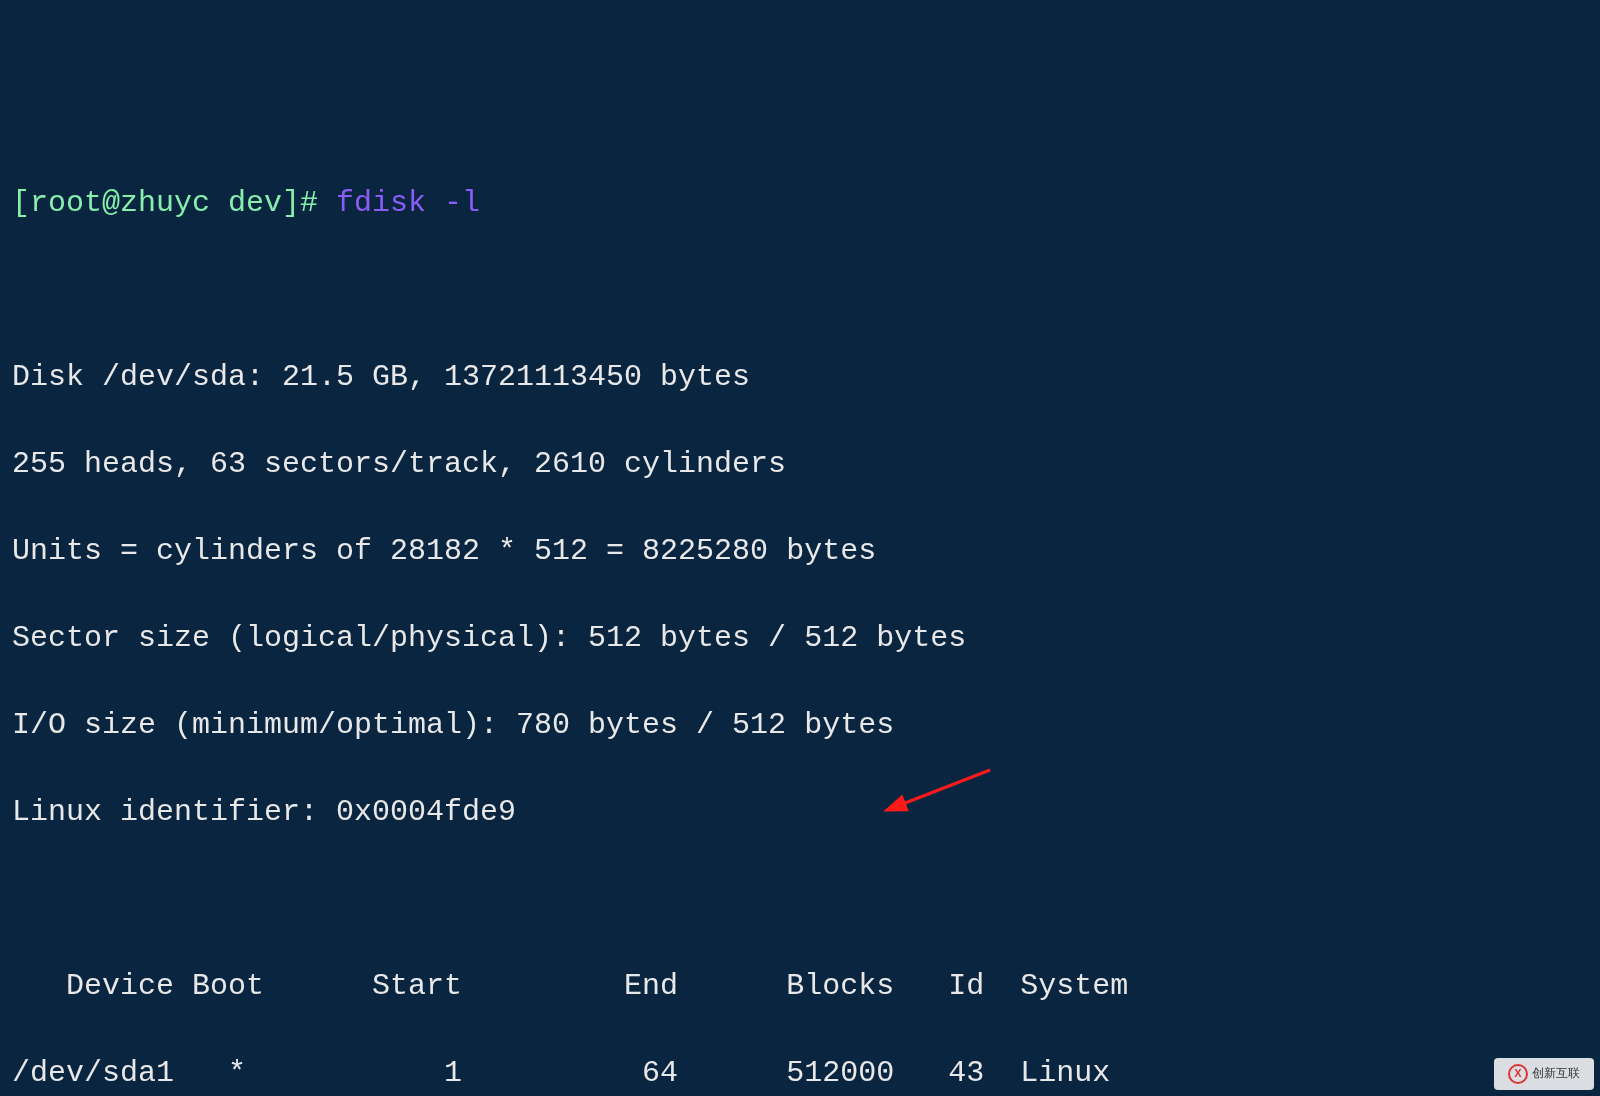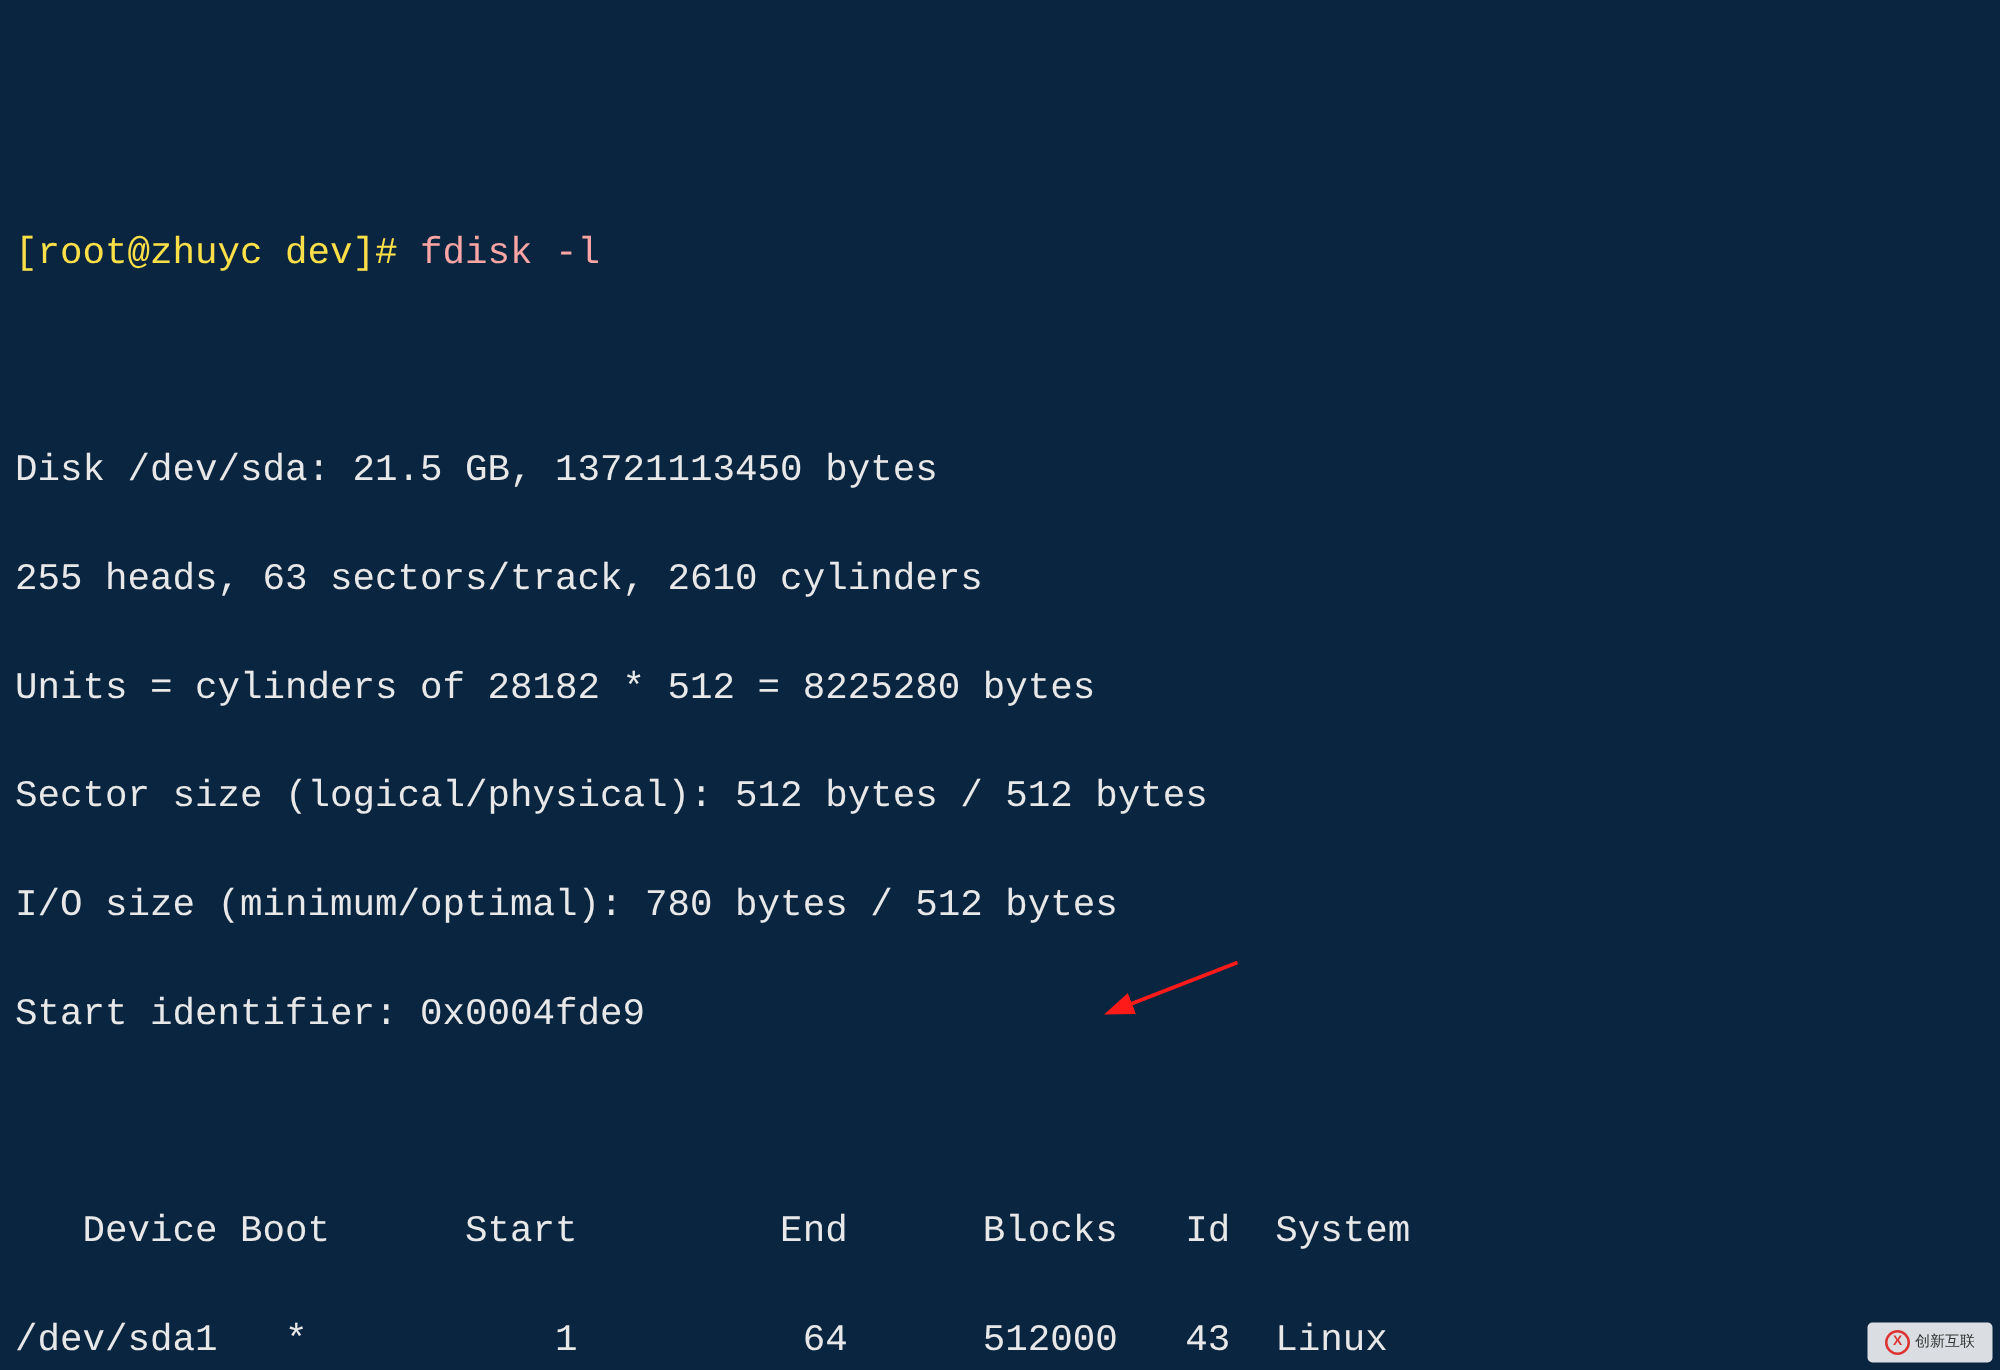--- a/index.html
+++ b/index.html
@@ -10,22 +10,22 @@
       font-size: 30px;
       line-height: 1.45;
       padding: 8px 12px;
       width: 1600px;
       height: 1096px;
       position: relative;
       white-space: pre;
       overflow: hidden;
     }
     .prompt-line { }
-    .prompt { color: #fde047; }
-    .cmd { color: #fca5a5; }
+    .prompt { color: #86efac; }
+    .cmd { color: #8b5cf6; }
     .blank { height: 1.45em; }
     .arrow {
       position: absolute;
       left: 880px;
       top: 760px;
       pointer-events: none;
     }
     .watermark {
       position: absolute;
       right: 6px;
@@ -53,21 +53,21 @@
 
 
 
 <div class="prompt-line"><span class="prompt">[root@zhuyc dev]# </span><span class="cmd">fdisk -l</span></div>
 <div class="blank"></div>
 <div>Disk /dev/sda: 21.5 GB, 13721113450 bytes</div>
 <div>255 heads, 63 sectors/track, 2610 cylinders</div>
 <div>Units = cylinders of 28182 * 512 = 8225280 bytes</div>
 <div>Sector size (logical/physical): 512 bytes / 512 bytes</div>
 <div>I/O size (minimum/optimal): 780 bytes / 512 bytes</div>
-<div>Start identifier: 0x0004fde9</div>
+<div>Linux identifier: 0x0004fde9</div>
 <div class="blank"></div>
 <div>   Device Boot      Start         End      Blocks   Id  System</div>
 <div>/dev/sda1   *           1          64      512000   43  Linux</div>
 
 
 
 
 
 
 

